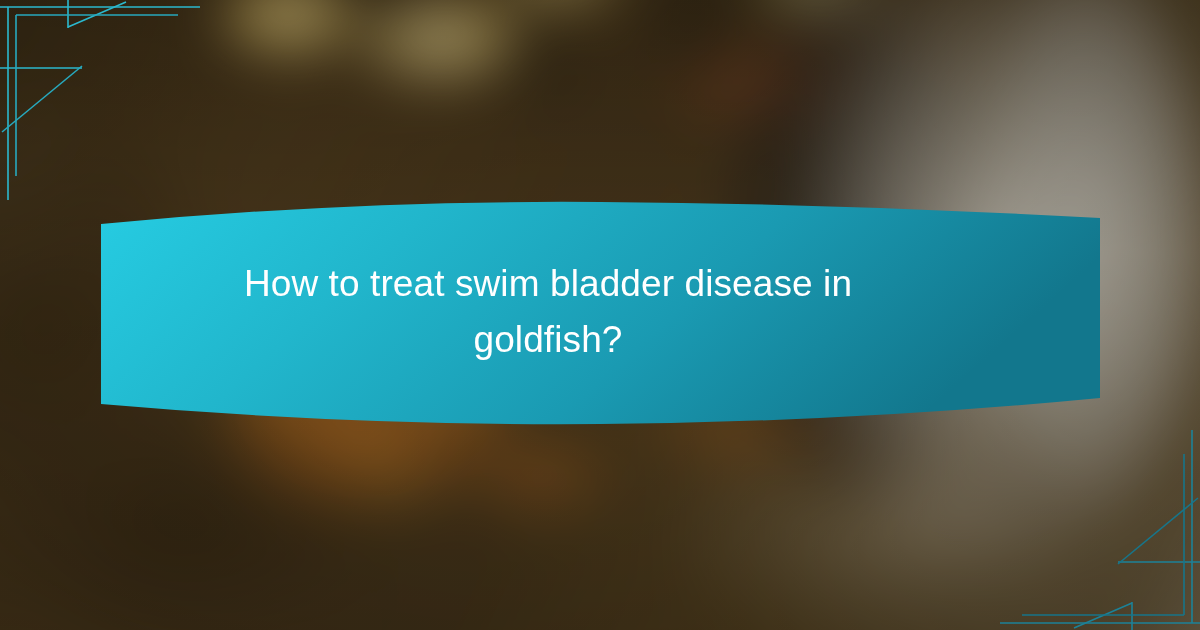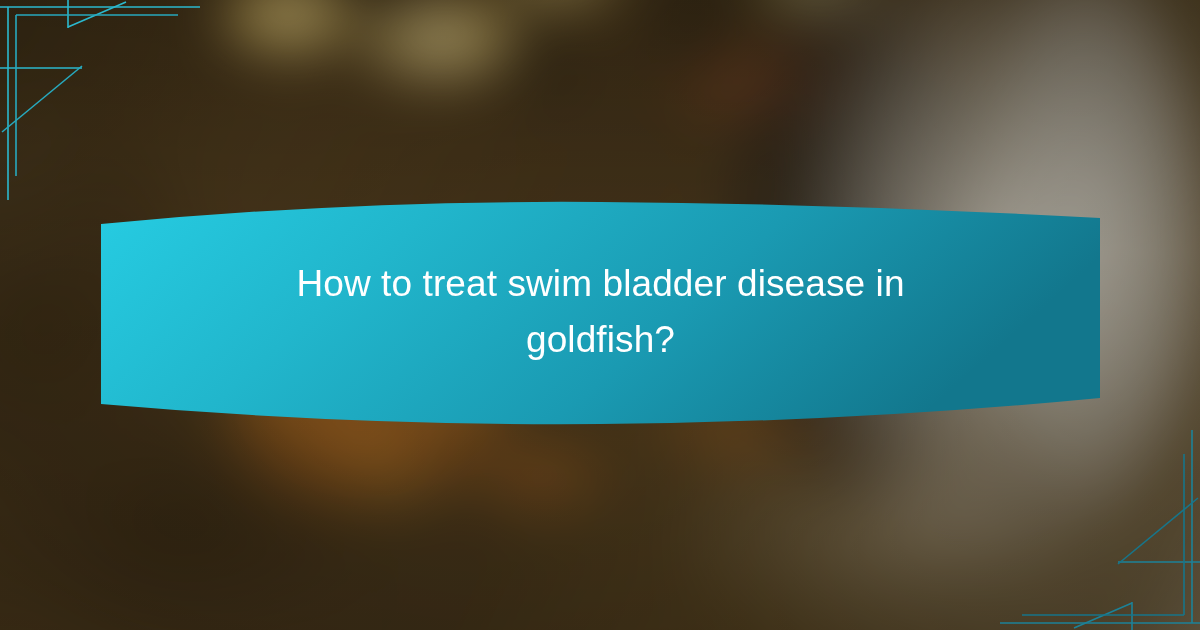--- a/index.html
+++ b/index.html
@@ -95,22 +95,21 @@
     display: block;
   }
   #headline {
     position: absolute;
     left: 0;
     top: 0;
     width: 999px;
     height: 228px;
     display: flex;
     align-items: center;
-    justify-content: center;
-    padding: 0 74px;
+    padding: 0 107px;
   }
   #headline-text {
     color: #ffffff;
     font-family: "Liberation Sans", sans-serif;
     font-size: 37px;
     font-weight: 400;
     line-height: 1.52;
     text-align: center;
     letter-spacing: 0.1px;
     max-width: 680px;

